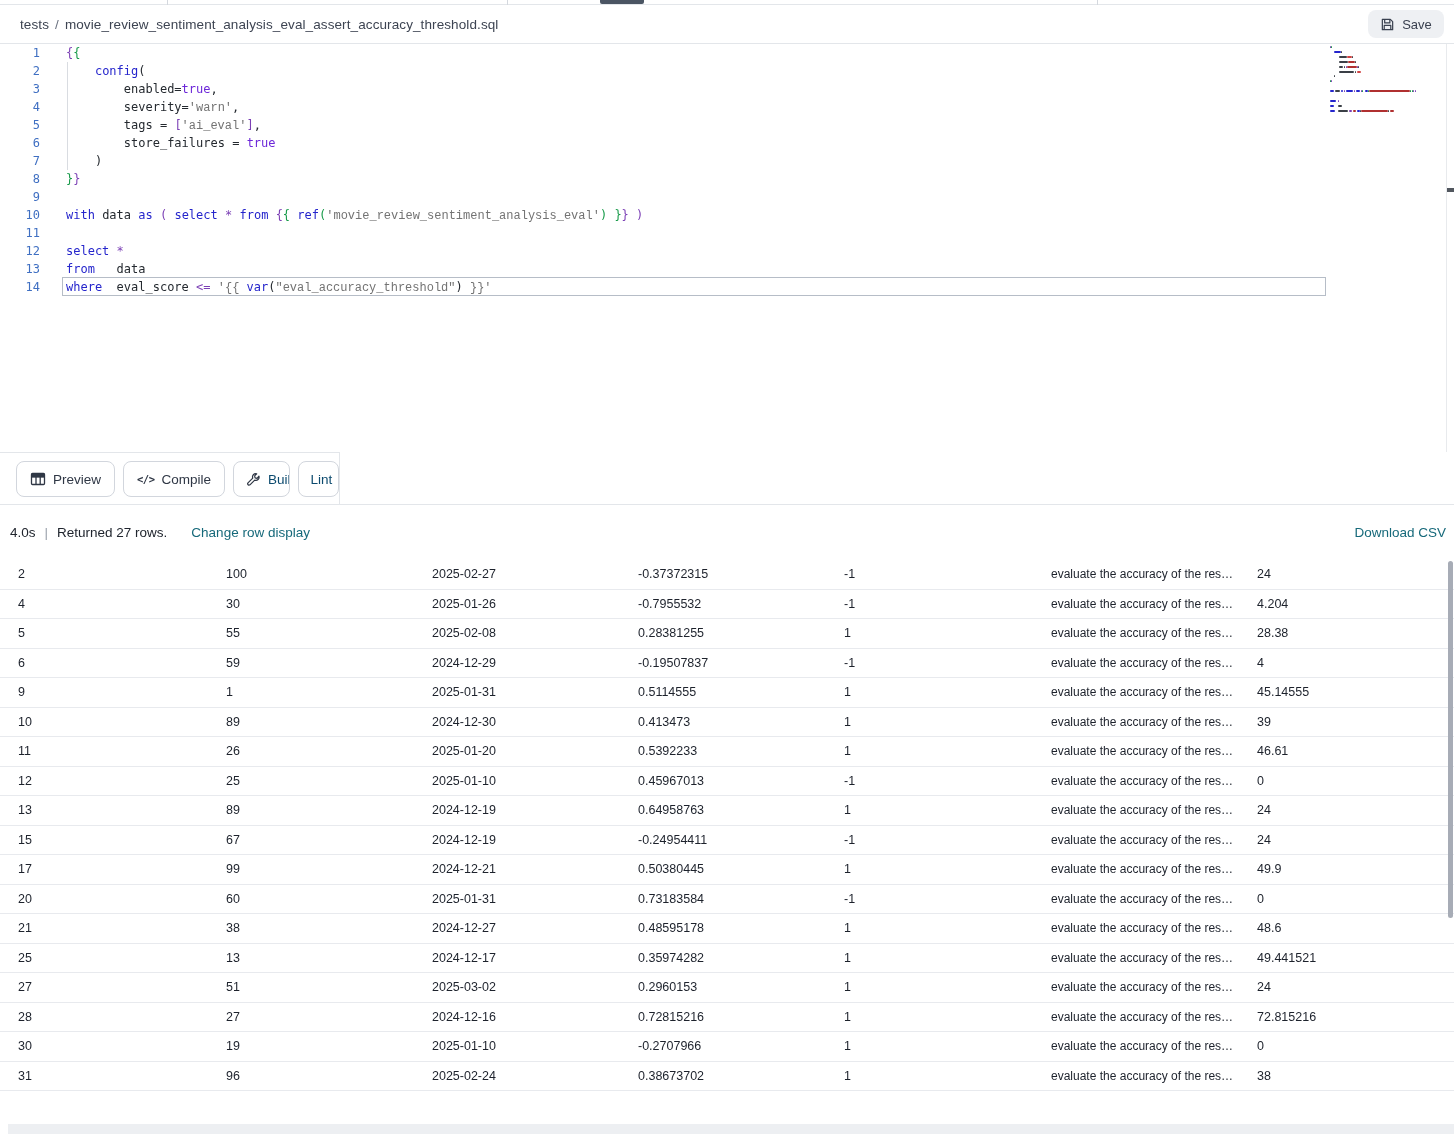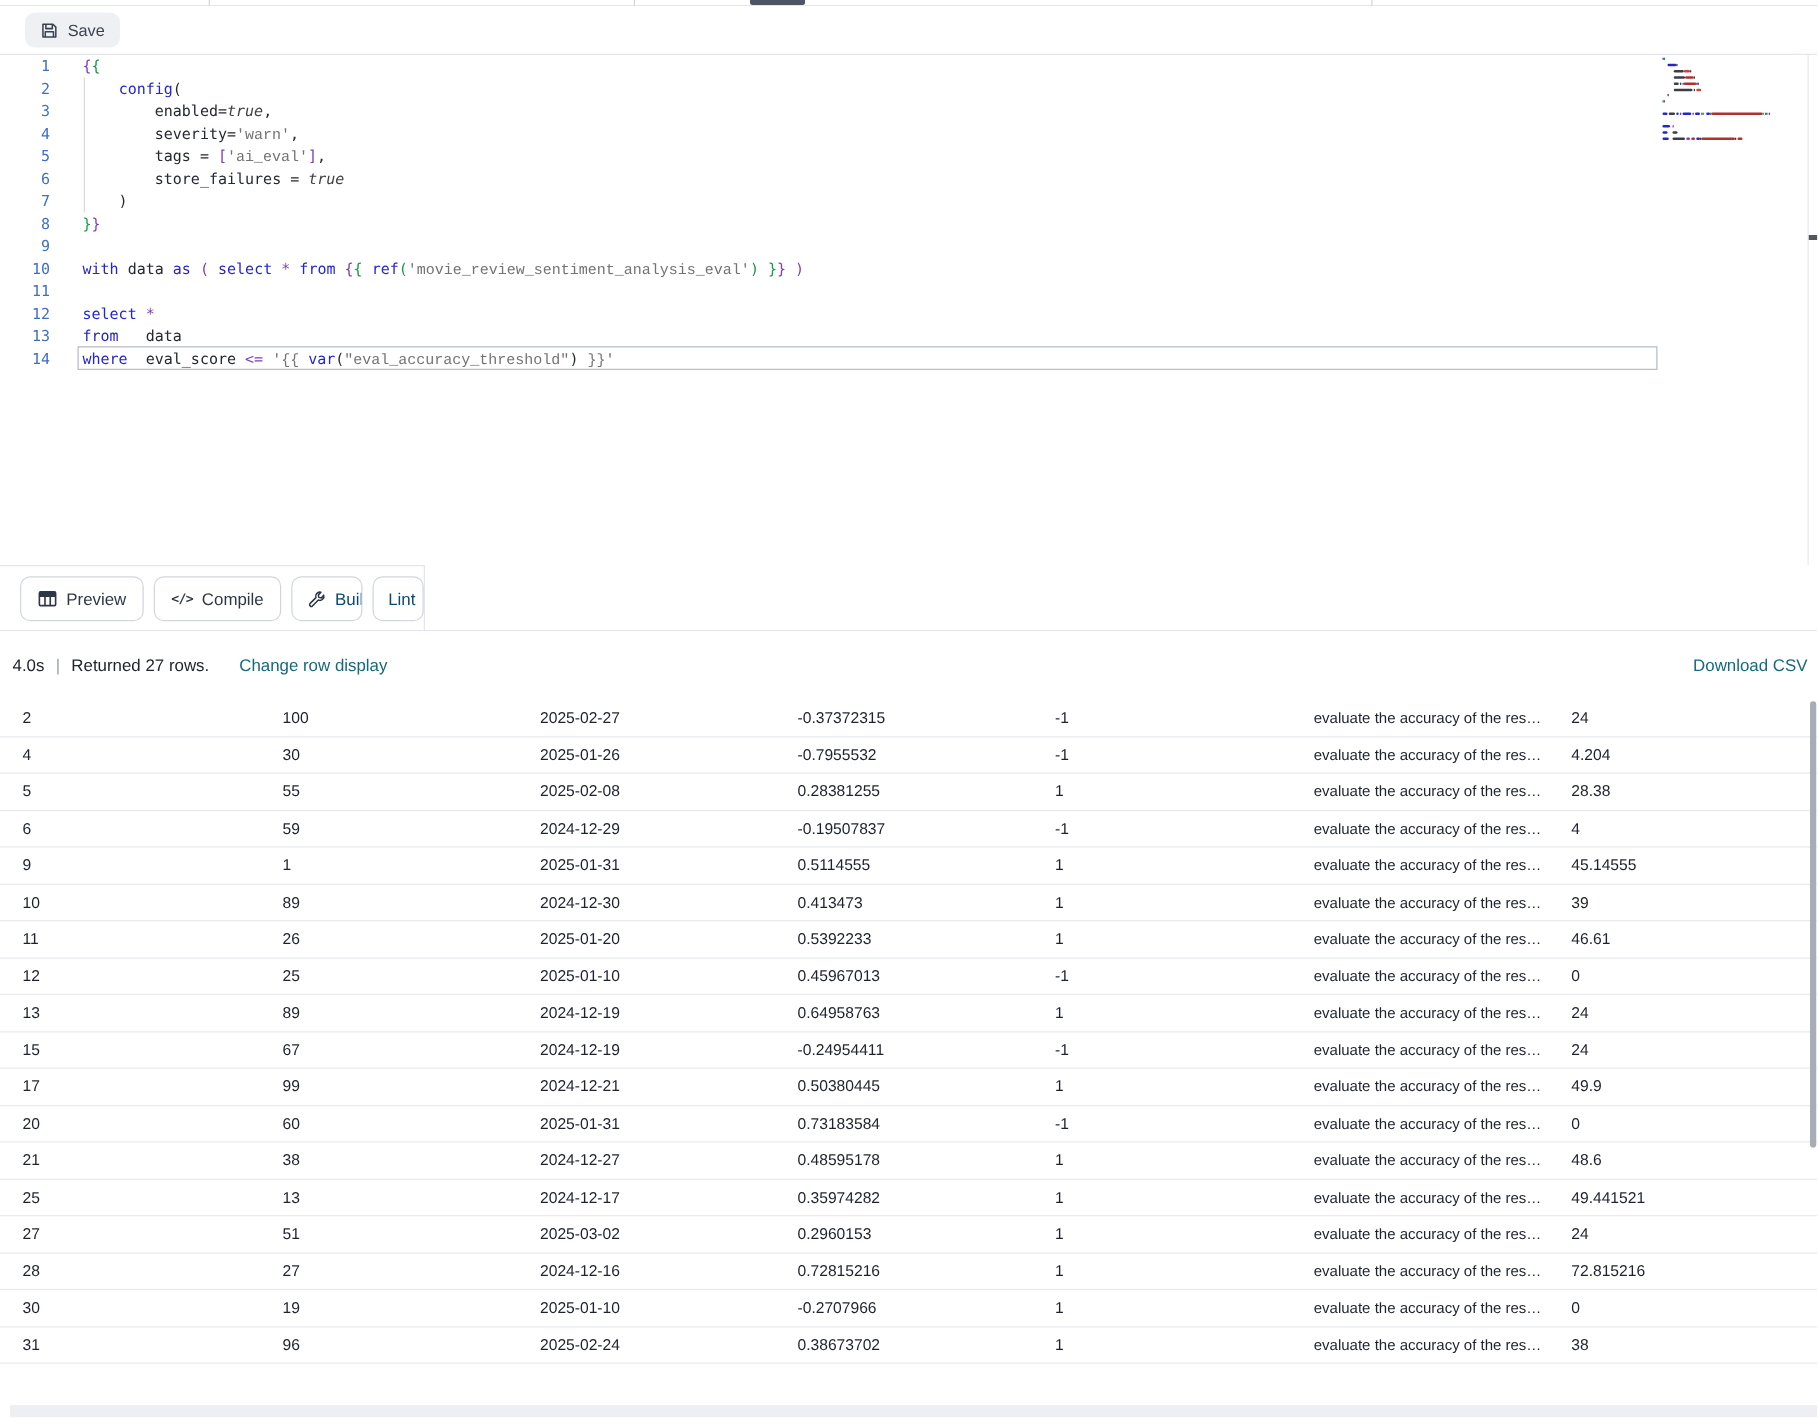--- a/index.html
+++ b/index.html
@@ -26,21 +26,21 @@
   #save-btn { height:28px; min-width:76px; background:#eef0f3; border:none; border-radius:8px;
     display:flex; align-items:center; justify-content:center; gap:7px; font-size:13px; color:#3a4150;
     font-family:"Liberation Sans",sans-serif; cursor:pointer; padding:0 12px; }
 
   
   #editor { position:absolute; top:44px; left:0; right:0; height:408px; background:#fff; overflow:hidden; }
   .cl { display:flex; height:18px; line-height:18px; font-family:"DejaVu Sans Mono", monospace; font-size:12px; }
   .cl .gut { width:40px; text-align:right; color:#3f6fc2; flex:0 0 40px; }
   .cl .code { margin-left:26px; white-space:pre; }
   .tk-pl { color:#24292f; } .tk-kw { color:#2525cc; } .tk-st { color:#737373;font-family:Liberation Mono, monospace; }
-  .tk-at { color:#404040;font-style:italic; } .tk-b1 { color:#7b3fb5; } .tk-b2 { color:#179a49; } .tk-op { color:#7b3fb5; }
+  .tk-at { color:#6d28d9; } .tk-b1 { color:#7b3fb5; } .tk-b2 { color:#179a49; } .tk-op { color:#7b3fb5; }
   #indent-guide { position:absolute; left:67px; top:18px; height:108px; border-left:1px solid #d9dce1; }
   #active-line { position:absolute; left:62px; top:233px; width:1264px; height:19px; border:1px solid #b6bdc7; background:transparent; pointer-events:none; }
   #minimap { position:absolute; left:1330px; top:2px; width:100px; height:80px; }
   .mm-bar { position:absolute; height:2px; border-radius:1px; }
   #editor-scroll-gutter { position:absolute; left:1446px; top:0; height:408px; width:8px; border-left:1px solid #e8eaed; }
   #editor-scroll-thumb { position:absolute; left:1447px; top:144px; width:7px; height:4px; background:#52575f; }
 
   
   #panel-header { position:absolute; top:452px; left:0; right:0; height:53px; background:#fff; border-bottom:1px solid #e3e6ea; }
   #toolbar { position:absolute; left:0; top:0; width:340px; height:53px; border-top:1px solid #e3e6ea;
@@ -84,20 +84,23 @@
 <body>
 
 <div id="tabstrip">
   <span class="strip-sep" style="left:167px"></span>
   <span class="strip-sep" style="left:507px"></span>
   <span class="strip-sep" style="left:1097px"></span>
   <span class="strip-active"></span>
 </div>
 
 <div id="file-header">
+  <div id="breadcrumb">
+    <span>tests</span><span class="sep">/</span><span>movie_review_sentiment_analysis_eval_assert_accuracy_threshold.sql</span>
+  </div>
   <button id="save-btn">
     <span>
       <svg width="15" height="15" viewBox="0 0 16 16" fill="none" stroke="#3a4150" stroke-width="1.3" stroke-linejoin="round">
         <path d="M2.5 2.5h8.5l2.5 2.5v8.5h-11z"></path>
         <path d="M5 2.5v3.8h5.5V2.5"></path>
         <path d="M4.5 13.5V9h7v4.5"></path>
       </svg>
     </span>
     <span>Save</span>
   </button>

